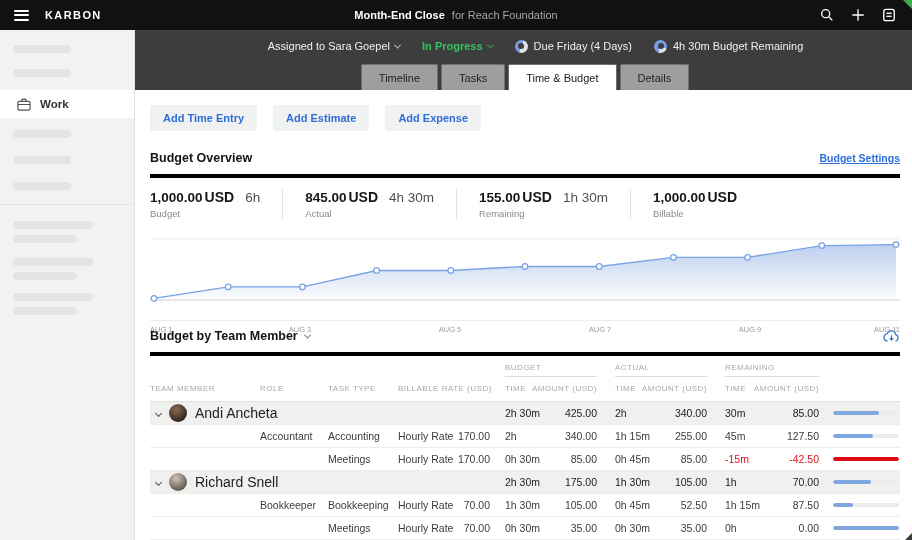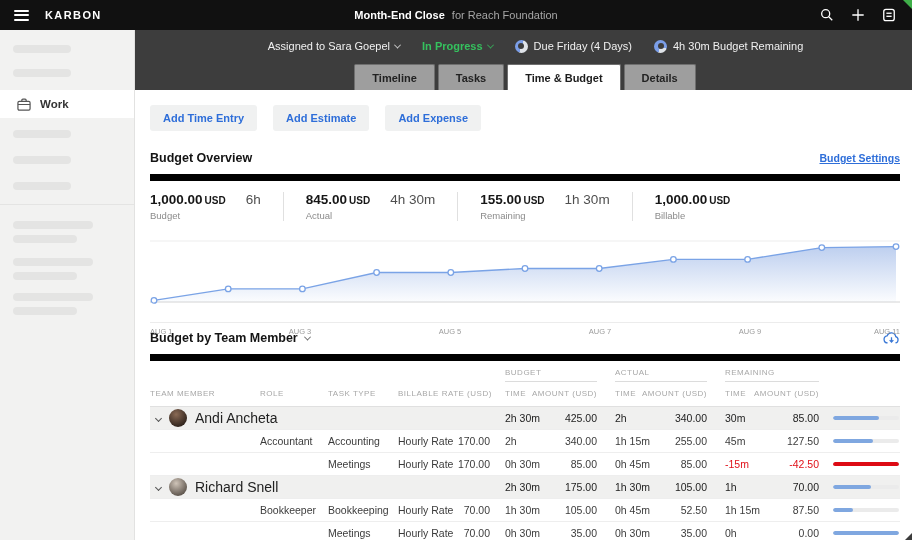--- a/index.html
+++ b/index.html
@@ -29,21 +29,21 @@
   .chev { display:inline-block; width:5px; height:5px; border-right:1.5px solid currentColor;
           border-bottom:1.5px solid currentColor; transform:rotate(45deg) translate(-1px,-1px); margin-left:5px; opacity:.8; }
   .assignee { display:flex; align-items:center; cursor:pointer; }
   .wstatus { display:flex; align-items:center; color:#35c15e; font-weight:bold; cursor:pointer; }
   .sitem { display:flex; align-items:center; gap:6px; cursor:pointer; }
   .donut { width:13px; height:13px; border-radius:50%; position:relative; flex:0 0 auto;
            background:conic-gradient(from 200deg, #7b9ee8 var(--p), #dfe3e8 0); }
   .donut::after { content:""; position:absolute; inset:3.5px; border-radius:50%; background:#3d3d3d; }
 
   .tabbar { position:absolute; top:62px; left:135px; right:0; height:28px; background:#3d3d3d;
-            display:flex; align-items:flex-end; justify-content:center; z-index:5;font-weight:bold; }
+            display:flex; align-items:flex-end; justify-content:center; z-index:5; }
   .tab { height:26px; padding:0 17px; display:flex; align-items:center; font-size:11px;
          background:#9e9e9e; color:#222; border:1px solid #6f6f6f; border-bottom:none;
          border-radius:2px 2px 0 0; margin-left:3px; cursor:pointer; }
   .tab.active { background:#fff; color:#1c1c1c; }
 
   
   .sidebar { position:absolute; top:30px; left:0; width:135px; bottom:0; background:#f2f2f1;
              border-right:1px solid #e2e2e1; padding-top:15px; z-index:4; }
   .skel { height:8px; border-radius:4px; background:#e4e4e3; margin-left:13px; }
   .work-item { height:28px; background:#fff; display:flex; align-items:center; gap:9px;
@@ -51,32 +51,32 @@
   .side-div { border-top:1px solid #e4e4e3; margin-top:14px; }
 
   
   .main { position:absolute; top:90px; left:136px; right:0; bottom:0; background:#fff;
           padding:15px 12px 0 14px; }
   .actions { display:flex; gap:16px; margin-bottom:13px; }
   .btn { background:#f0f1f1; color:#2e6ed9; font-family:inherit; font-size:11px; font-weight:bold;
          border:none; border-radius:3px; padding:7px 13px; cursor:pointer; }
 
   .sec-head { display:flex; justify-content:space-between; align-items:center;
-              padding:7px 0 9px; border-bottom:7px solid #000000; }
+              padding:7px 0 9px; border-bottom:4px solid #000000; }
   .sec-title { font-size:12.5px; font-weight:bold; color:#141414; display:flex; align-items:center; }
   .sec-title .chev { color:#444; margin-left:7px; }
   .link { color:#2e6ed9; font-size:10.5px; font-weight:bold; text-decoration:underline; cursor:pointer; }
 
   .stats { display:flex; padding:11px 0 7px; }
   .stat { padding-right:22px; margin-right:22px; border-right:1px solid #e0e0e0; }
   .stat:last-child { border-right:none; }
   .stat-line { font-size:13.5px; color:#161616; white-space:nowrap; }
   .stat-amt { font-weight:bold; }
-  .stat-cur { font-size:10px; font-weight:bold; margin-left:2px; }
-  .stat-time { color:#4f4f4f; margin-left:20px; }
+  .stat-cur { font-size:14px; font-weight:bold; margin-left:2px; }
+  .stat-time { color:#4f4f4f; margin-left:11px; }
   .stat-label { font-size:9.5px; color:#8b8b8b; margin-top:3px; }
 
   .chart-wrap { margin-top:3px; }
   .chart-wrap svg { display:block; width:100%; height:78px; }
   .ticks { position:relative; height:12px; font-size:7.5px; color:#9b9b9b; margin-top:2px;
            padding-bottom:8px; border-bottom:1px solid #ececec; }
   .ticks span { position:absolute; top:16px; white-space:nowrap; }
 
   .team-head { margin-top:1px; }
   .cloud-btn { cursor:pointer; display:flex; }

